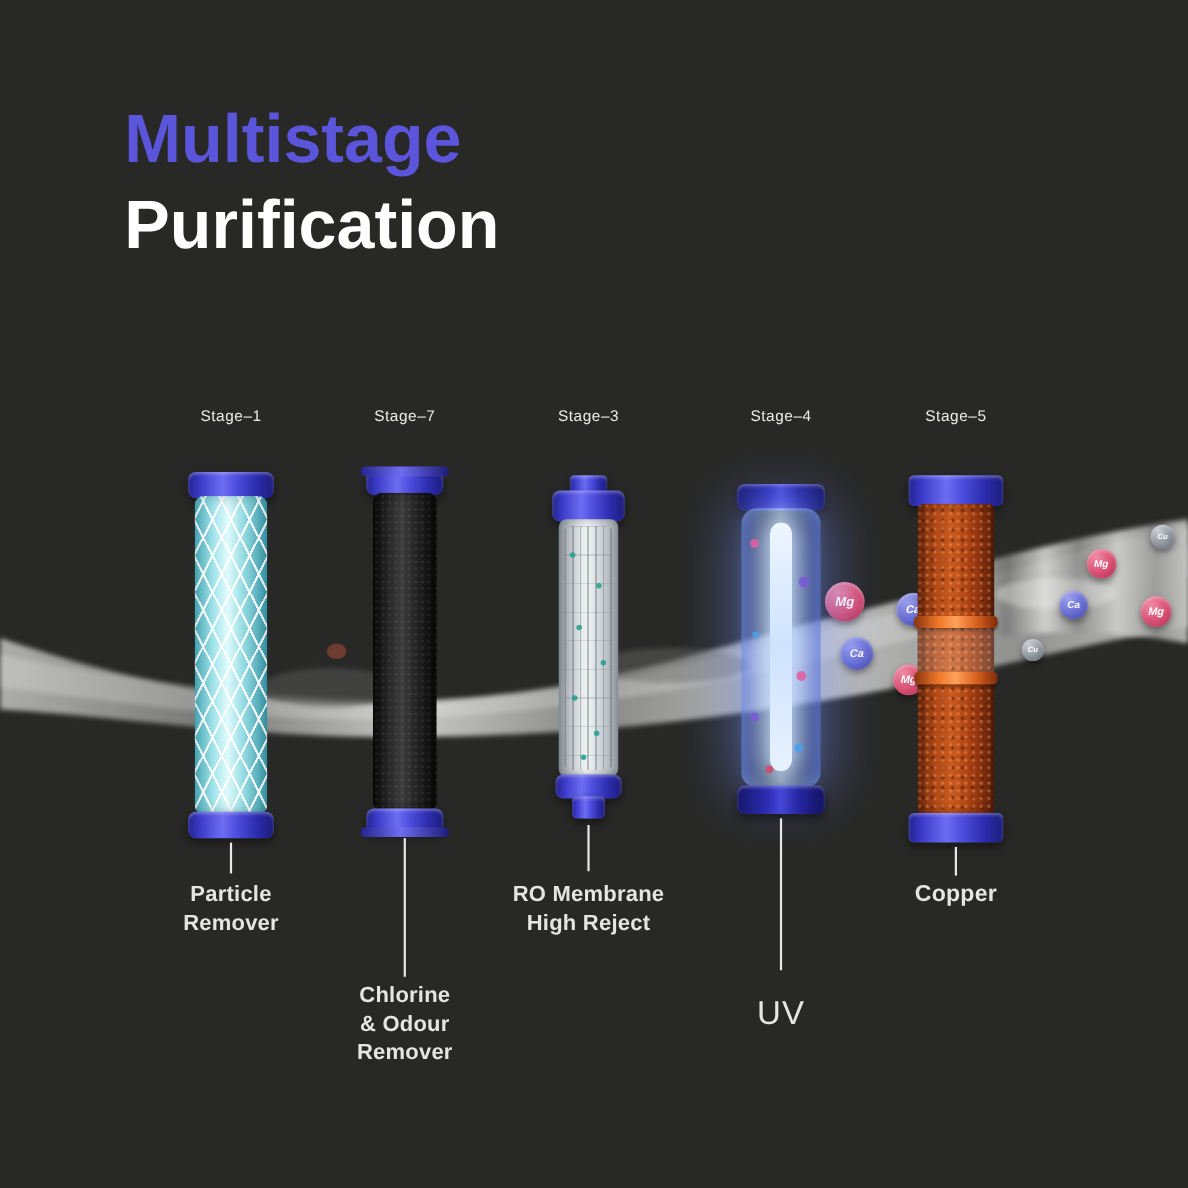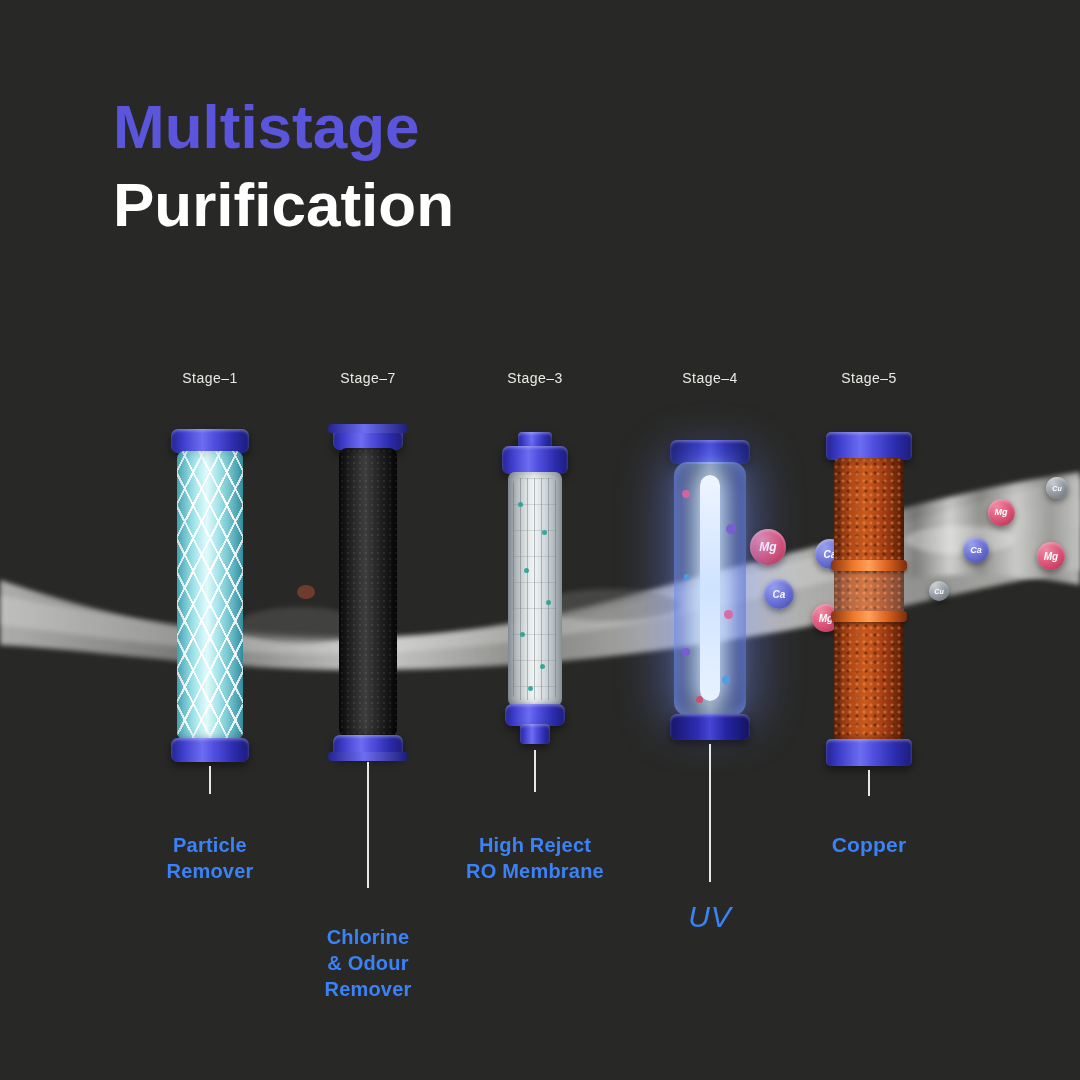--- a/index.html
+++ b/index.html
@@ -86,21 +86,21 @@
   .copper-light{position:absolute;left:0;right:0;top:38%;height:16%;background:rgba(255,255,255,.18);}
   .copper-ring{
     position:absolute;left:-3px;right:-3px;height:11px;border-radius:4px;
     background:linear-gradient(90deg,#8a3410,#f07a2a 30%,#ffa05a 50%,#d95f1d 75%,#7a2c0c);
     box-shadow:0 2px 3px rgba(0,0,0,.4);
   }
   
   .connector{position:absolute;left:50%;transform:translateX(-50%);width:2px;background:rgba(248,248,248,.92);}
   .caption{
     position:absolute;left:50%;transform:translateX(-50%);width:220px;text-align:center;
-    color:#3b82f6;font-size:20px;font-weight:700;line-height:26px;letter-spacing:.2px;margin-top:32px;
+    color:#e5e5e5;font-size:20px;font-weight:700;line-height:26px;letter-spacing:.2px;
   }
   .caption span{display:block;}
   .caption.uv{font-size:30px;font-weight:400;letter-spacing:1px;}
   
   #minerals{position:absolute;inset:0;z-index:2;}
   .mineral{
     position:absolute;border-radius:50%;color:#fff;font-weight:700;
     display:flex;align-items:center;justify-content:center;
     box-shadow:0 3px 6px rgba(0,0,0,.4), inset 0 2px 3px rgba(255,255,255,.35);
     font-style:italic;
@@ -191,41 +191,41 @@
       <div class="ro-dot" style="left:16px;top:96px;"></div>
       <div class="ro-dot" style="left:38px;top:128px;"></div>
       <div class="ro-dot" style="left:12px;top:160px;"></div>
       <div class="ro-dot" style="left:32px;top:192px;"></div>
       <div class="ro-dot" style="left:20px;top:214px;"></div>
     </div>
     <div class="cap" style="top:344px;width:60px;height:22px;"></div>
     <div class="cap" style="top:364px;width:30px;height:20px;border-radius:4px;"></div>
     <div class="connector" style="top:390px;height:42px;"></div>
     <div class="caption" style="top:440px;">
+      <span>RO Membrane</span>
       <span>High Reject</span>
-      <span>RO Membrane</span>
     </div>
   </div>
 
   <div class="stage" style="left:625px;">
     <div class="stage-label">Stage–4</div>
     <div class="cap dark" style="top:80px;width:80px;height:24px;"></div>
     <div class="fbody uv-body" style="top:102px;height:254px;">
       <div class="uv-tube"></div>
       <div class="microbe" style="left:8px;top:28px;width:8px;height:8px;background:#e062a0;"></div>
       <div class="microbe" style="left:52px;top:62px;width:10px;height:10px;background:#7b5bd6;"></div>
       <div class="microbe" style="left:10px;top:112px;width:6px;height:6px;background:#4a9fe8;"></div>
       <div class="microbe" style="left:50px;top:148px;width:9px;height:9px;background:#e062a0;"></div>
       <div class="microbe" style="left:8px;top:186px;width:8px;height:8px;background:#7b5bd6;"></div>
       <div class="microbe" style="left:48px;top:214px;width:8px;height:8px;background:#4a9fe8;"></div>
       <div class="microbe" style="left:22px;top:234px;width:7px;height:7px;background:#d04a6a;"></div>
     </div>
     <div class="cap dark" style="top:354px;width:80px;height:26px;"></div>
     <div class="connector" style="top:384px;height:138px;"></div>
-    <div class="caption uv" style="top:512px;font-style:italic;">
+    <div class="caption uv" style="top:549px;">
       <span>UV</span>
     </div>
   </div>
 
   <div class="stage" style="left:784px;">
     <div class="stage-label">Stage–5</div>
     <div class="cap" style="top:72px;width:86px;height:28px;border-radius:5px;"></div>
     <div class="fbody copper-body" style="top:98px;height:283px;">
       <div class="copper-light"></div>
       <div class="copper-ring" style="top:36%;"></div>

